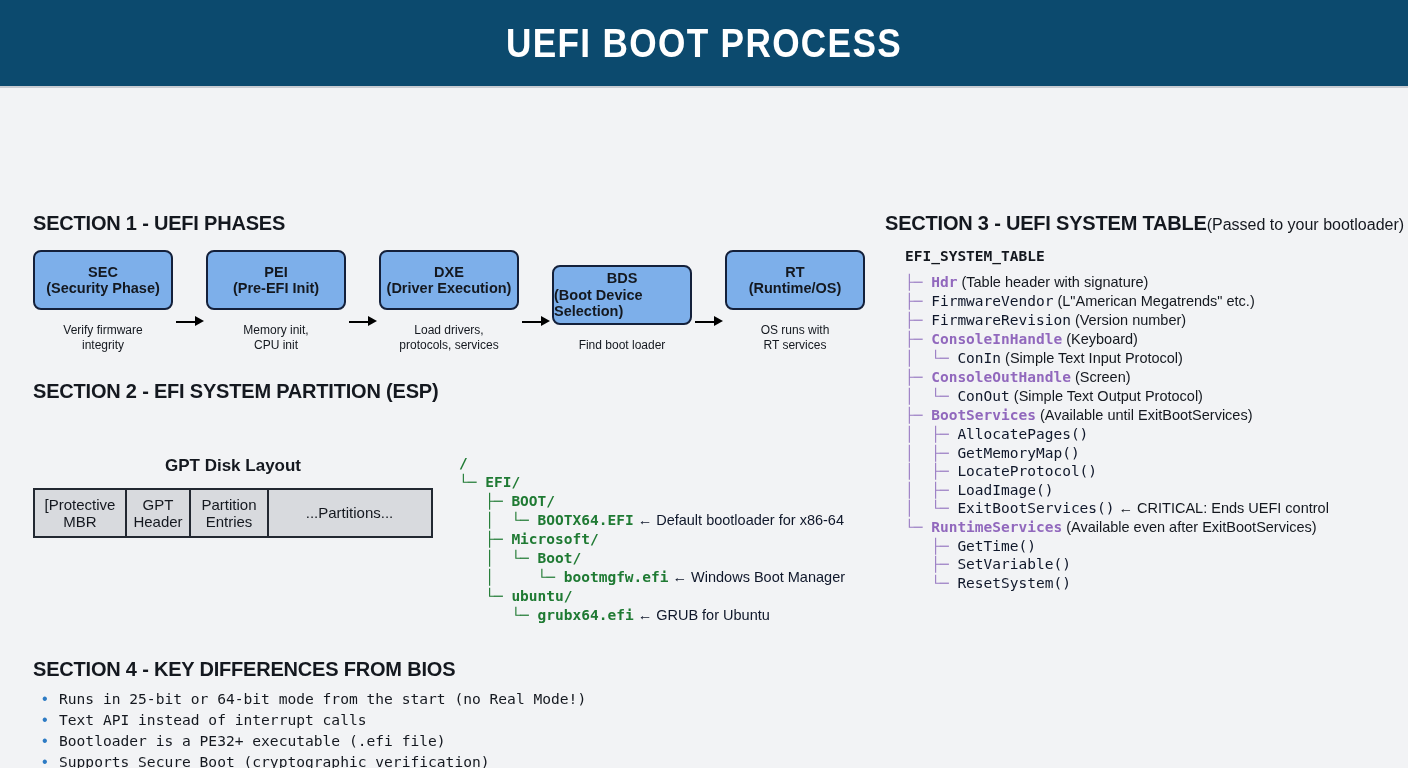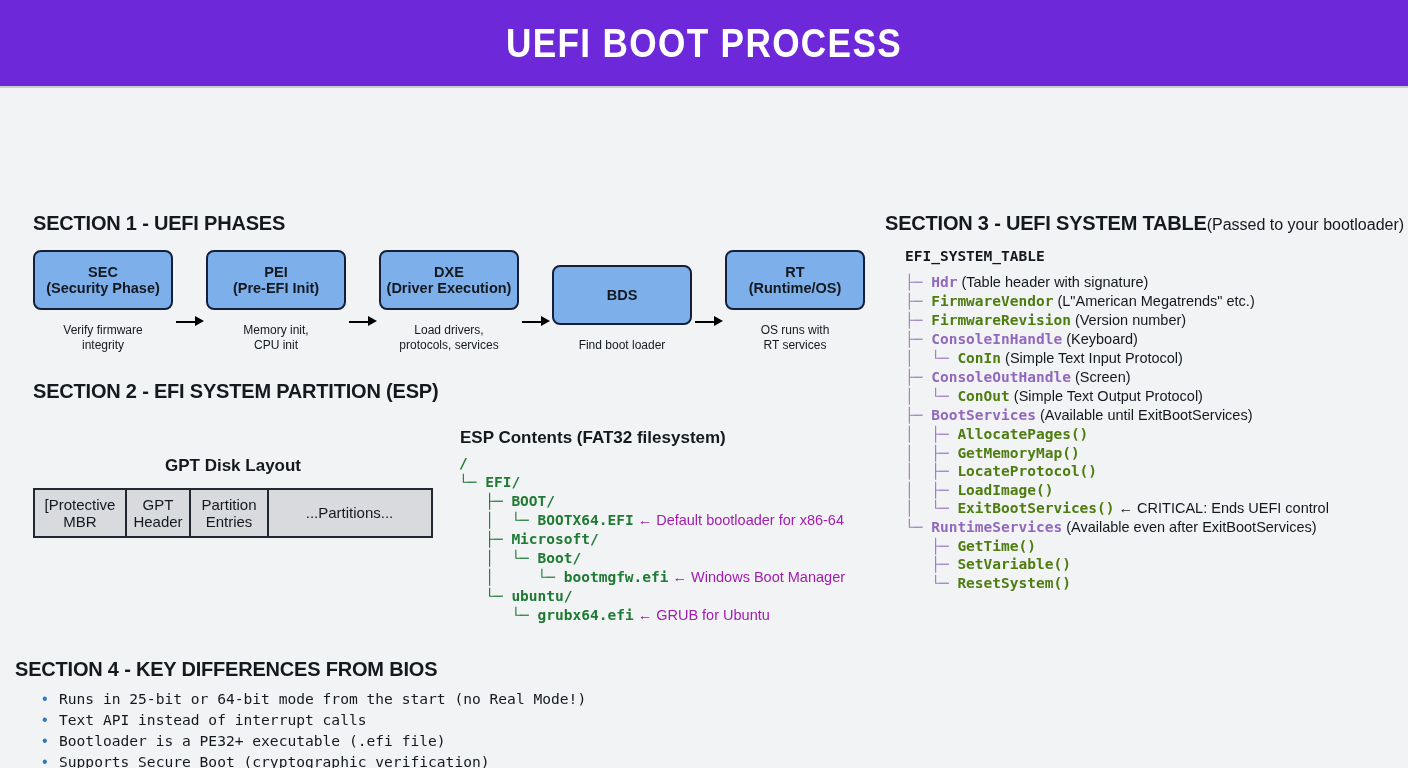--- a/index.html
+++ b/index.html
@@ -8,21 +8,21 @@
     background:#f2f3f5;
     font-family:"Liberation Sans", sans-serif;
     color:#14181f;
     overflow:hidden;
     position:relative;
   }
 
   
   #header {
     height:88px;
-    background:#6d28d9;
+    background:#0c4a6e;
     display:flex; align-items:center; justify-content:center;
     border-bottom:2px solid #c9ccd2;
   }
   #header-title {
     color:#ffffff;
     font-size:40px;
     font-weight:bold;
     letter-spacing:1.5px;
     transform:scaleX(0.88);
     font-family:"Liberation Sans", sans-serif;
@@ -99,38 +99,38 @@
 
   
   #esp-title { position:absolute; left:460px; top:340px; font-size:17px; font-weight:bold; }
   #esp-tree {
     position:absolute; left:459px; top:366px;
     font-family:"DejaVu Sans Mono", monospace;
     font-size:14.5px; line-height:19px;
     white-space:pre;
   }
   #esp-tree .g { color:#1f7a33; font-weight:bold; }
-  #esp-tree .n { color:#a21caf; font-family:"Liberation Sans", sans-serif; font-weight:normal; font-size:14.5px;}
+  #esp-tree .n { color:#0f172a; font-family:"Liberation Sans", sans-serif; font-weight:normal; font-size:14.5px;}
 
   
   #st-root {
     position:absolute; left:905px; top:160px;
     font-family:"DejaVu Sans Mono", monospace;
     font-size:14.5px; font-weight:bold;
   }
   #st-tree {
     position:absolute; left:905px; top:186px;
     font-family:"DejaVu Sans Mono", monospace;
     font-size:14.5px; white-space:pre;
   }
   #st-tree .line { height:19px; display:block; }
   #st-tree .line.tight { height:18.5px; }
   #st-tree .p  { color:#9b7dc4; }
   #st-tree .k  { color:#9168bd; font-weight:bold; }
-  #st-tree .b  { color:#4d7c0f; font-weight:bold; }
+  #st-tree .b  { color:#0f172a; font-weight:normal; }
   #st-tree .n  { color:#14181f; font-family:"Liberation Sans", sans-serif; }
 
   
   #bullets {
     position:absolute; left:42px; top:600px;
     font-family:"DejaVu Sans Mono", monospace;
     font-size:14.6px; line-height:21px;
   }
   .bullet { display:flex; align-items:baseline; }
   .bullet .dot {
@@ -173,20 +173,21 @@
           <div class="phase-name">DXE</div>
           <div class="phase-sub">(Driver Execution)</div>
         </div>
         <div class="phase-desc">Load drivers,
 protocols, services</div>
       </div>
       <div class="arrow"></div>
       <div class="phase-col">
         <div class="phase-box">
           <div class="phase-name">BDS</div>
+          <div class="phase-sub">(Boot Device Selection)</div>
         </div>
         <div class="phase-desc">Find boot loader</div>
       </div>
       <div class="arrow"></div>
       <div class="phase-col">
         <div class="phase-box">
           <div class="phase-name">RT</div>
           <div class="phase-sub">(Runtime/OS)</div>
         </div>
         <div class="phase-desc">OS runs with
@@ -200,31 +201,30 @@
   <div id="gpt-bar">
       <div class="gpt-cell" style="width: 92px;">[Protective
 MBR</div>
       <div class="gpt-cell" style="width: 64px;">GPT
 Header</div>
       <div class="gpt-cell" style="width: 78px;">Partition
 Entries</div>
       <div class="gpt-cell" style="width: 161px;">...Partitions...</div>
     </div>
 
-  <div id="esp-title">ESP Contents (FAT32 filesystem)</div>
   <div id="esp-tree"><div><span class="g"></span><span class="g">/</span></div><div><span class="g">└─ </span><span class="g">EFI/</span></div><div><span class="g">   ├─ </span><span class="g">BOOT/</span></div><div><span class="g">   │  └─ </span><span class="g">BOOTX64.EFI</span><span class="n"> ← Default bootloader for x86-64</span></div><div><span class="g">   ├─ </span><span class="g">Microsoft/</span></div><div><span class="g">   │  └─ </span><span class="g">Boot/</span></div><div><span class="g">   │     └─ </span><span class="g">bootmgfw.efi</span><span class="n"> ← Windows Boot Manager</span></div><div><span class="g">   └─ </span><span class="g">ubuntu/</span></div><div><span class="g">      └─ </span><span class="g">grubx64.efi</span><span class="n"> ← GRUB for Ubuntu</span></div></div>
 
   <div class="sect-head" style="left:885px; top:124px;">
     <span>SECTION 3 - UEFI SYSTEM TABLE</span><span class="sub">(Passed to your bootloader)</span>
   </div>
 
   <div id="st-root">EFI_SYSTEM_TABLE</div>
   <div id="st-tree"><div class="line"><span class="p">├─ </span><span class="k">Hdr</span><span class="n"> (Table header with signature)</span></div><div class="line"><span class="p">├─ </span><span class="b">FirmwareVendor</span><span class="n"> (L"American Megatrends" etc.)</span></div><div class="line"><span class="p">├─ </span><span class="b">FirmwareRevision</span><span class="n"> (Version number)</span></div><div class="line"><span class="p">├─ </span><span class="k">ConsoleInHandle</span><span class="n"> (Keyboard)</span></div><div class="line"><span class="p">│  └─ </span><span class="b">ConIn</span><span class="n"> (Simple Text Input Protocol)</span></div><div class="line"><span class="p">├─ </span><span class="k">ConsoleOutHandle</span><span class="n"> (Screen)</span></div><div class="line"><span class="p">│  └─ </span><span class="b">ConOut</span><span class="n"> (Simple Text Output Protocol)</span></div><div class="line"><span class="p">├─ </span><span class="k">BootServices</span><span class="n"> (Available until ExitBootServices)</span></div><div class="line tight"><span class="p">│  ├─ </span><span class="b">AllocatePages()</span></div><div class="line tight"><span class="p">│  ├─ </span><span class="b">GetMemoryMap()</span></div><div class="line tight"><span class="p">│  ├─ </span><span class="b">LocateProtocol()</span></div><div class="line tight"><span class="p">│  ├─ </span><span class="b">LoadImage()</span></div><div class="line tight"><span class="p">│  └─ </span><span class="b">ExitBootServices()</span><span class="n"> ← CRITICAL: Ends UEFI control</span></div><div class="line"><span class="p">└─ </span><span class="k">RuntimeServices</span><span class="n"> (Available even after ExitBootServices)</span></div><div class="line tight"><span class="p">   ├─ </span><span class="b">GetTime()</span></div><div class="line tight"><span class="p">   ├─ </span><span class="b">SetVariable()</span></div><div class="line tight"><span class="p">   └─ </span><span class="b">ResetSystem()</span></div></div>
 
-  <div class="sect-head" style="left:15px; top:570px;">SECTION 4 - KEY DIFFERENCES FROM BIOS</div>
+  <div class="sect-head" style="left:33px; top:570px;">SECTION 4 - KEY DIFFERENCES FROM BIOS</div>
 
   <div id="bullets">
       <div class="bullet">
         <span class="dot">•</span>
         <span>Runs in 25-bit or 64-bit mode from the start (no Real Mode!)</span>
       </div>
       <div class="bullet">
         <span class="dot">•</span>
         <span>Text API instead of interrupt calls</span>
       </div>

